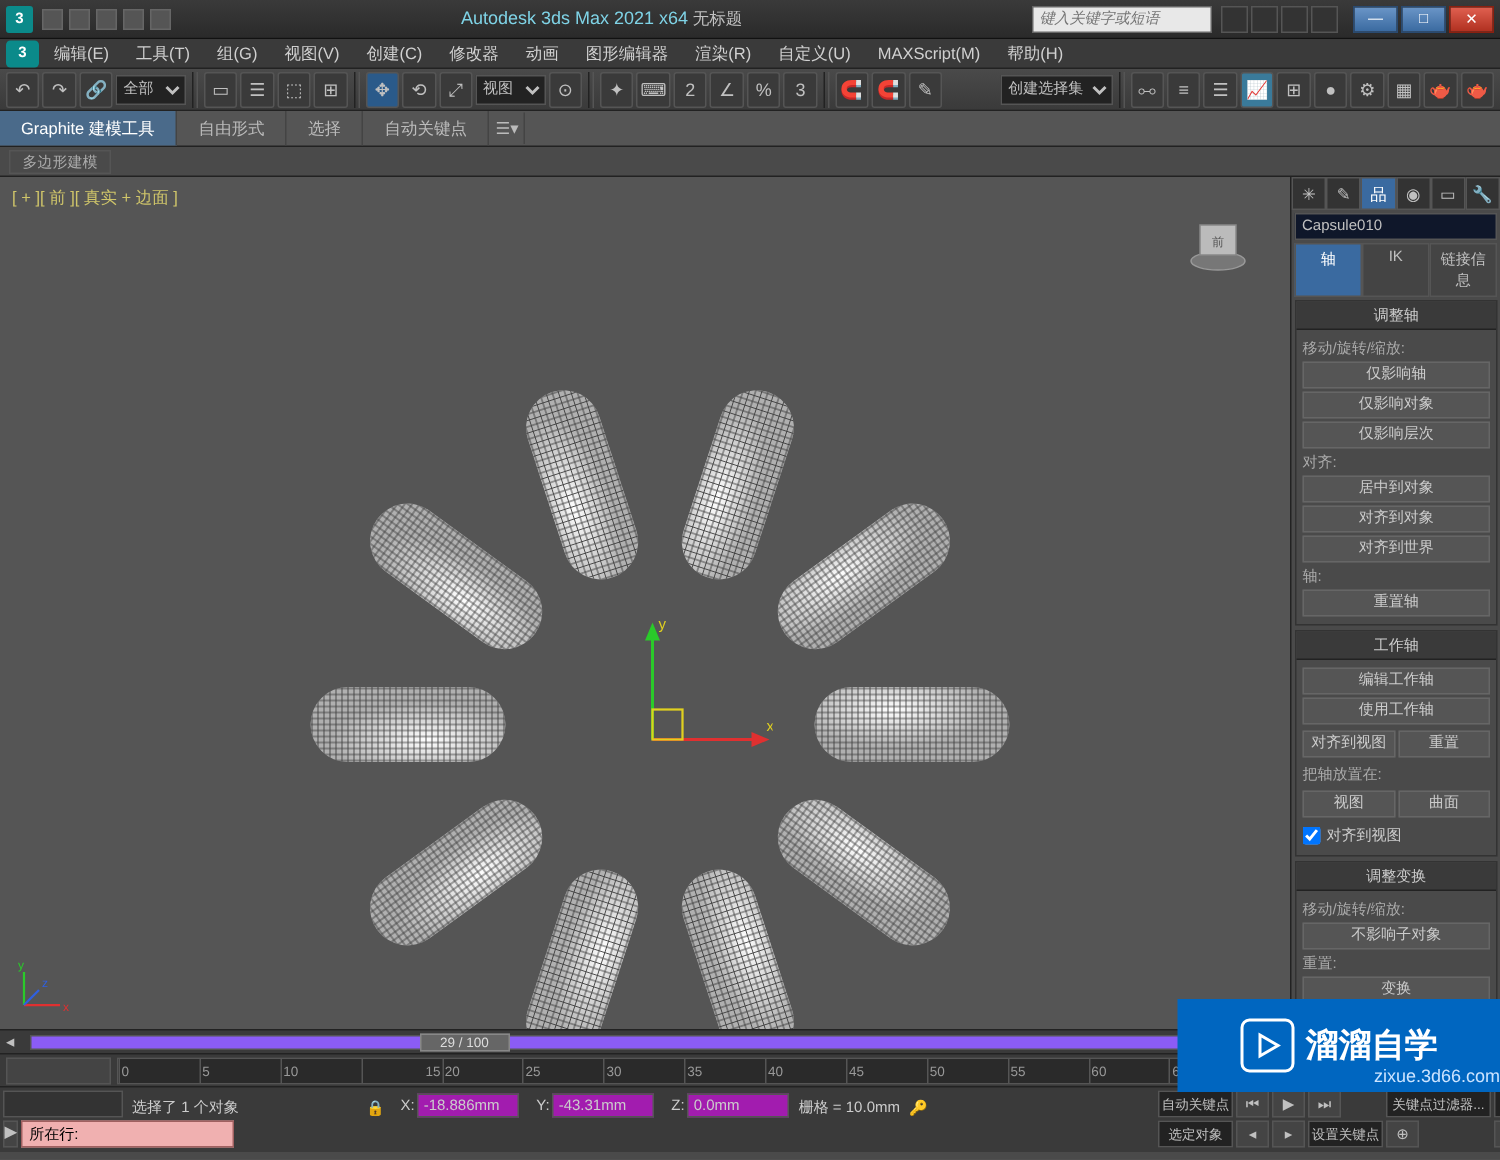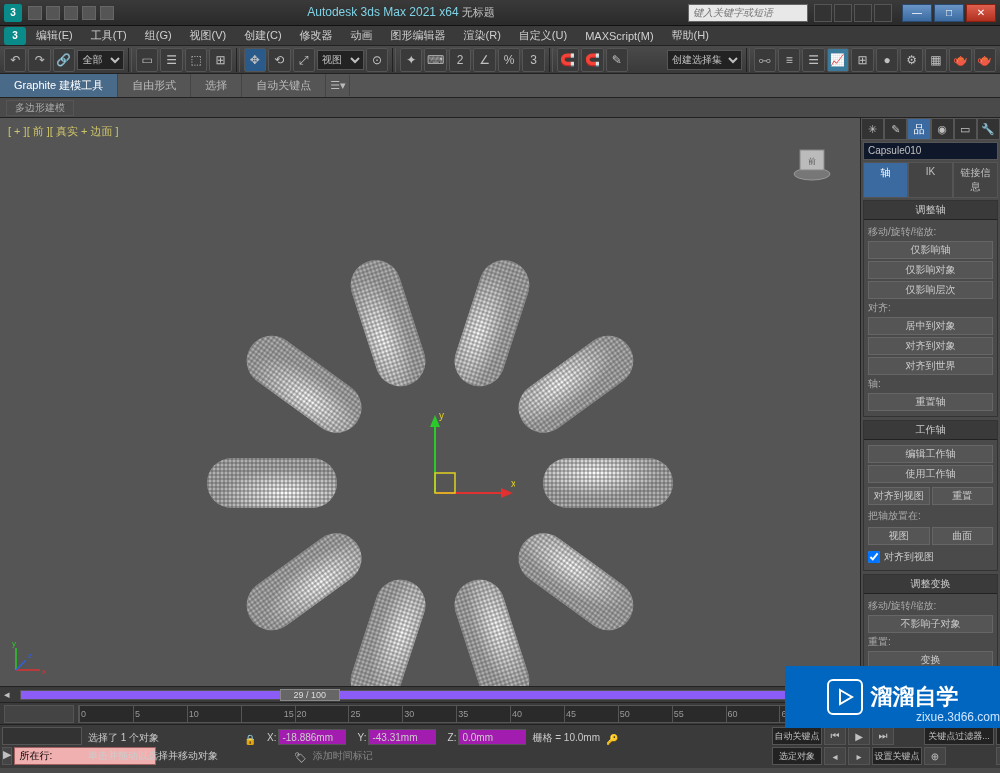--- a/index.html
+++ b/index.html
@@ -420,25 +420,20 @@
           <span class="lbl">Y:</span>
           <input value="-43.31mm" style="">
         </div>
       <div class="coord">
           <span class="lbl">Z:</span>
           <input value="0.0mm" style="">
         </div>
       <span class="st-grid">栅格 = 10.0mm</span>
       <span style="color:#caa030;">🔑</span>
     </div>
-    <div class="line">
-      <span style="flex:0 0 200px;">单击并拖动以选择并移动对象</span>
-      <span>🏷</span>
-      <span style="color:#888;">添加时间标记</span>
-    </div>
   </div>
   <div class="st-right">
     <div class="btn wide">自动关键点</div>
     <div class="btn wide">选定对象</div>
     <div class="btn">⏮</div>
     <div class="btn">◂</div>
     <div class="btn">▶</div>
     <div class="btn">▸</div>
     <div class="btn">⏭</div>
     <div class="btn wide">设置关键点</div>

